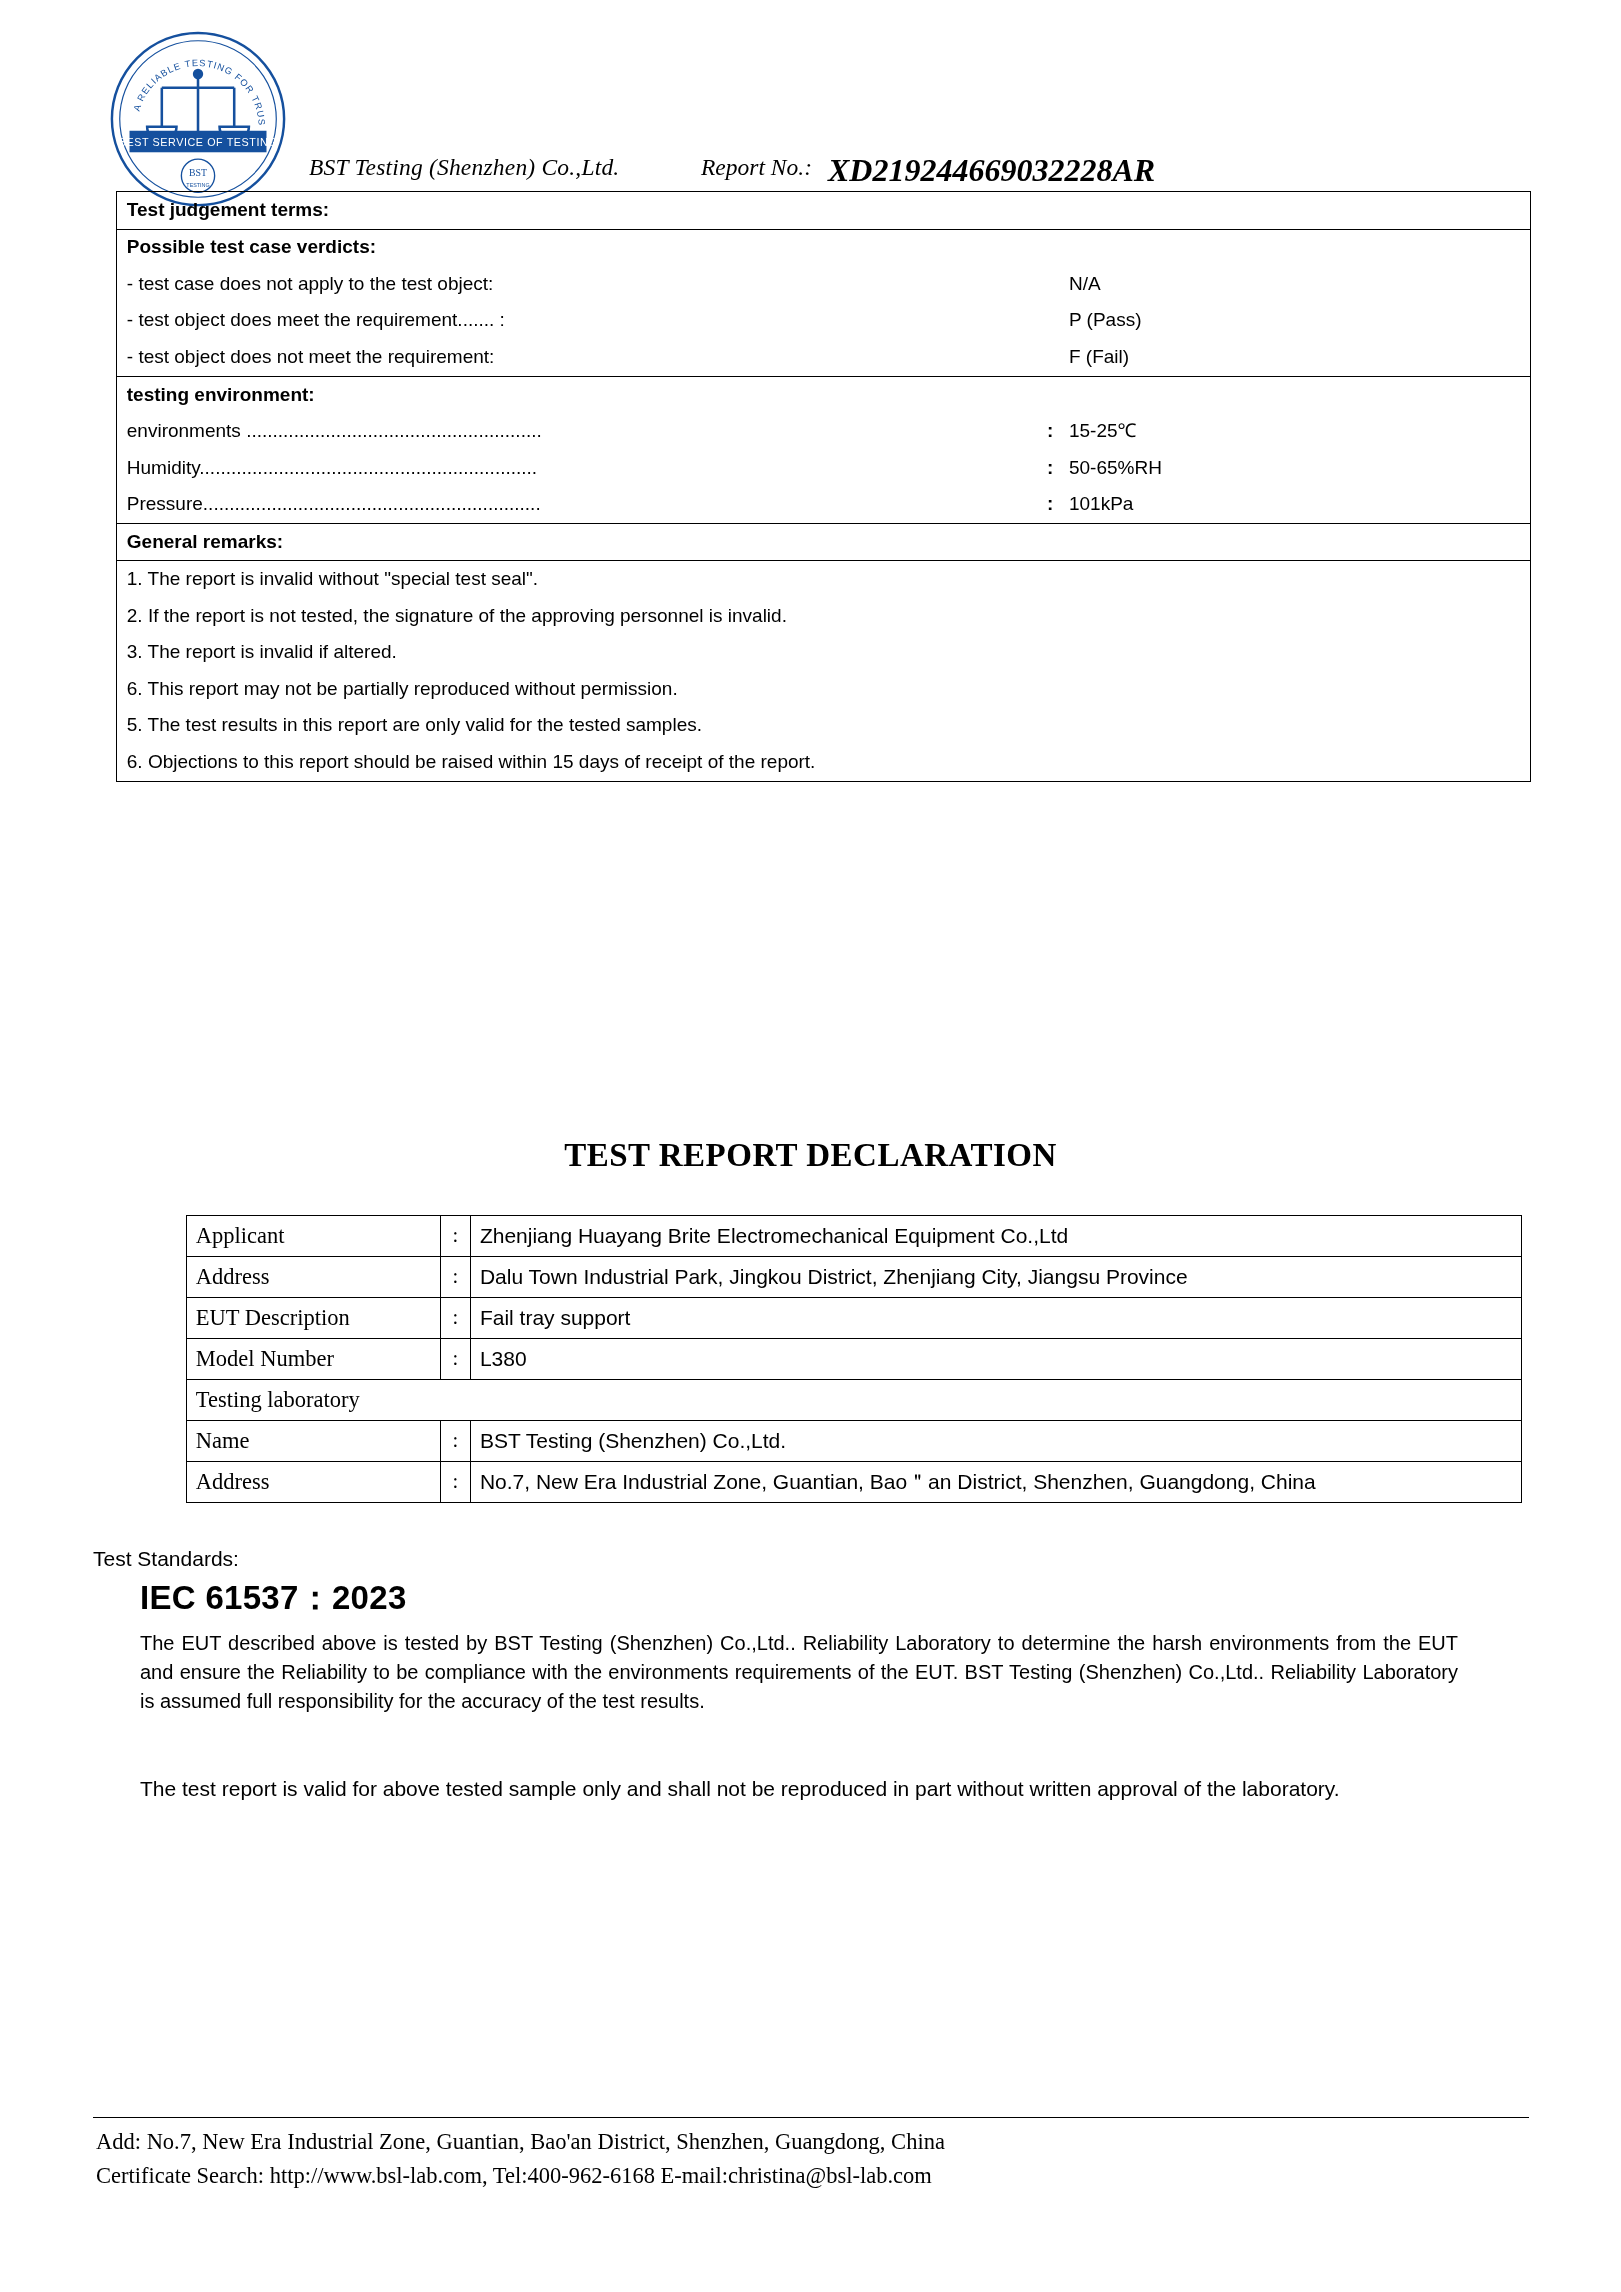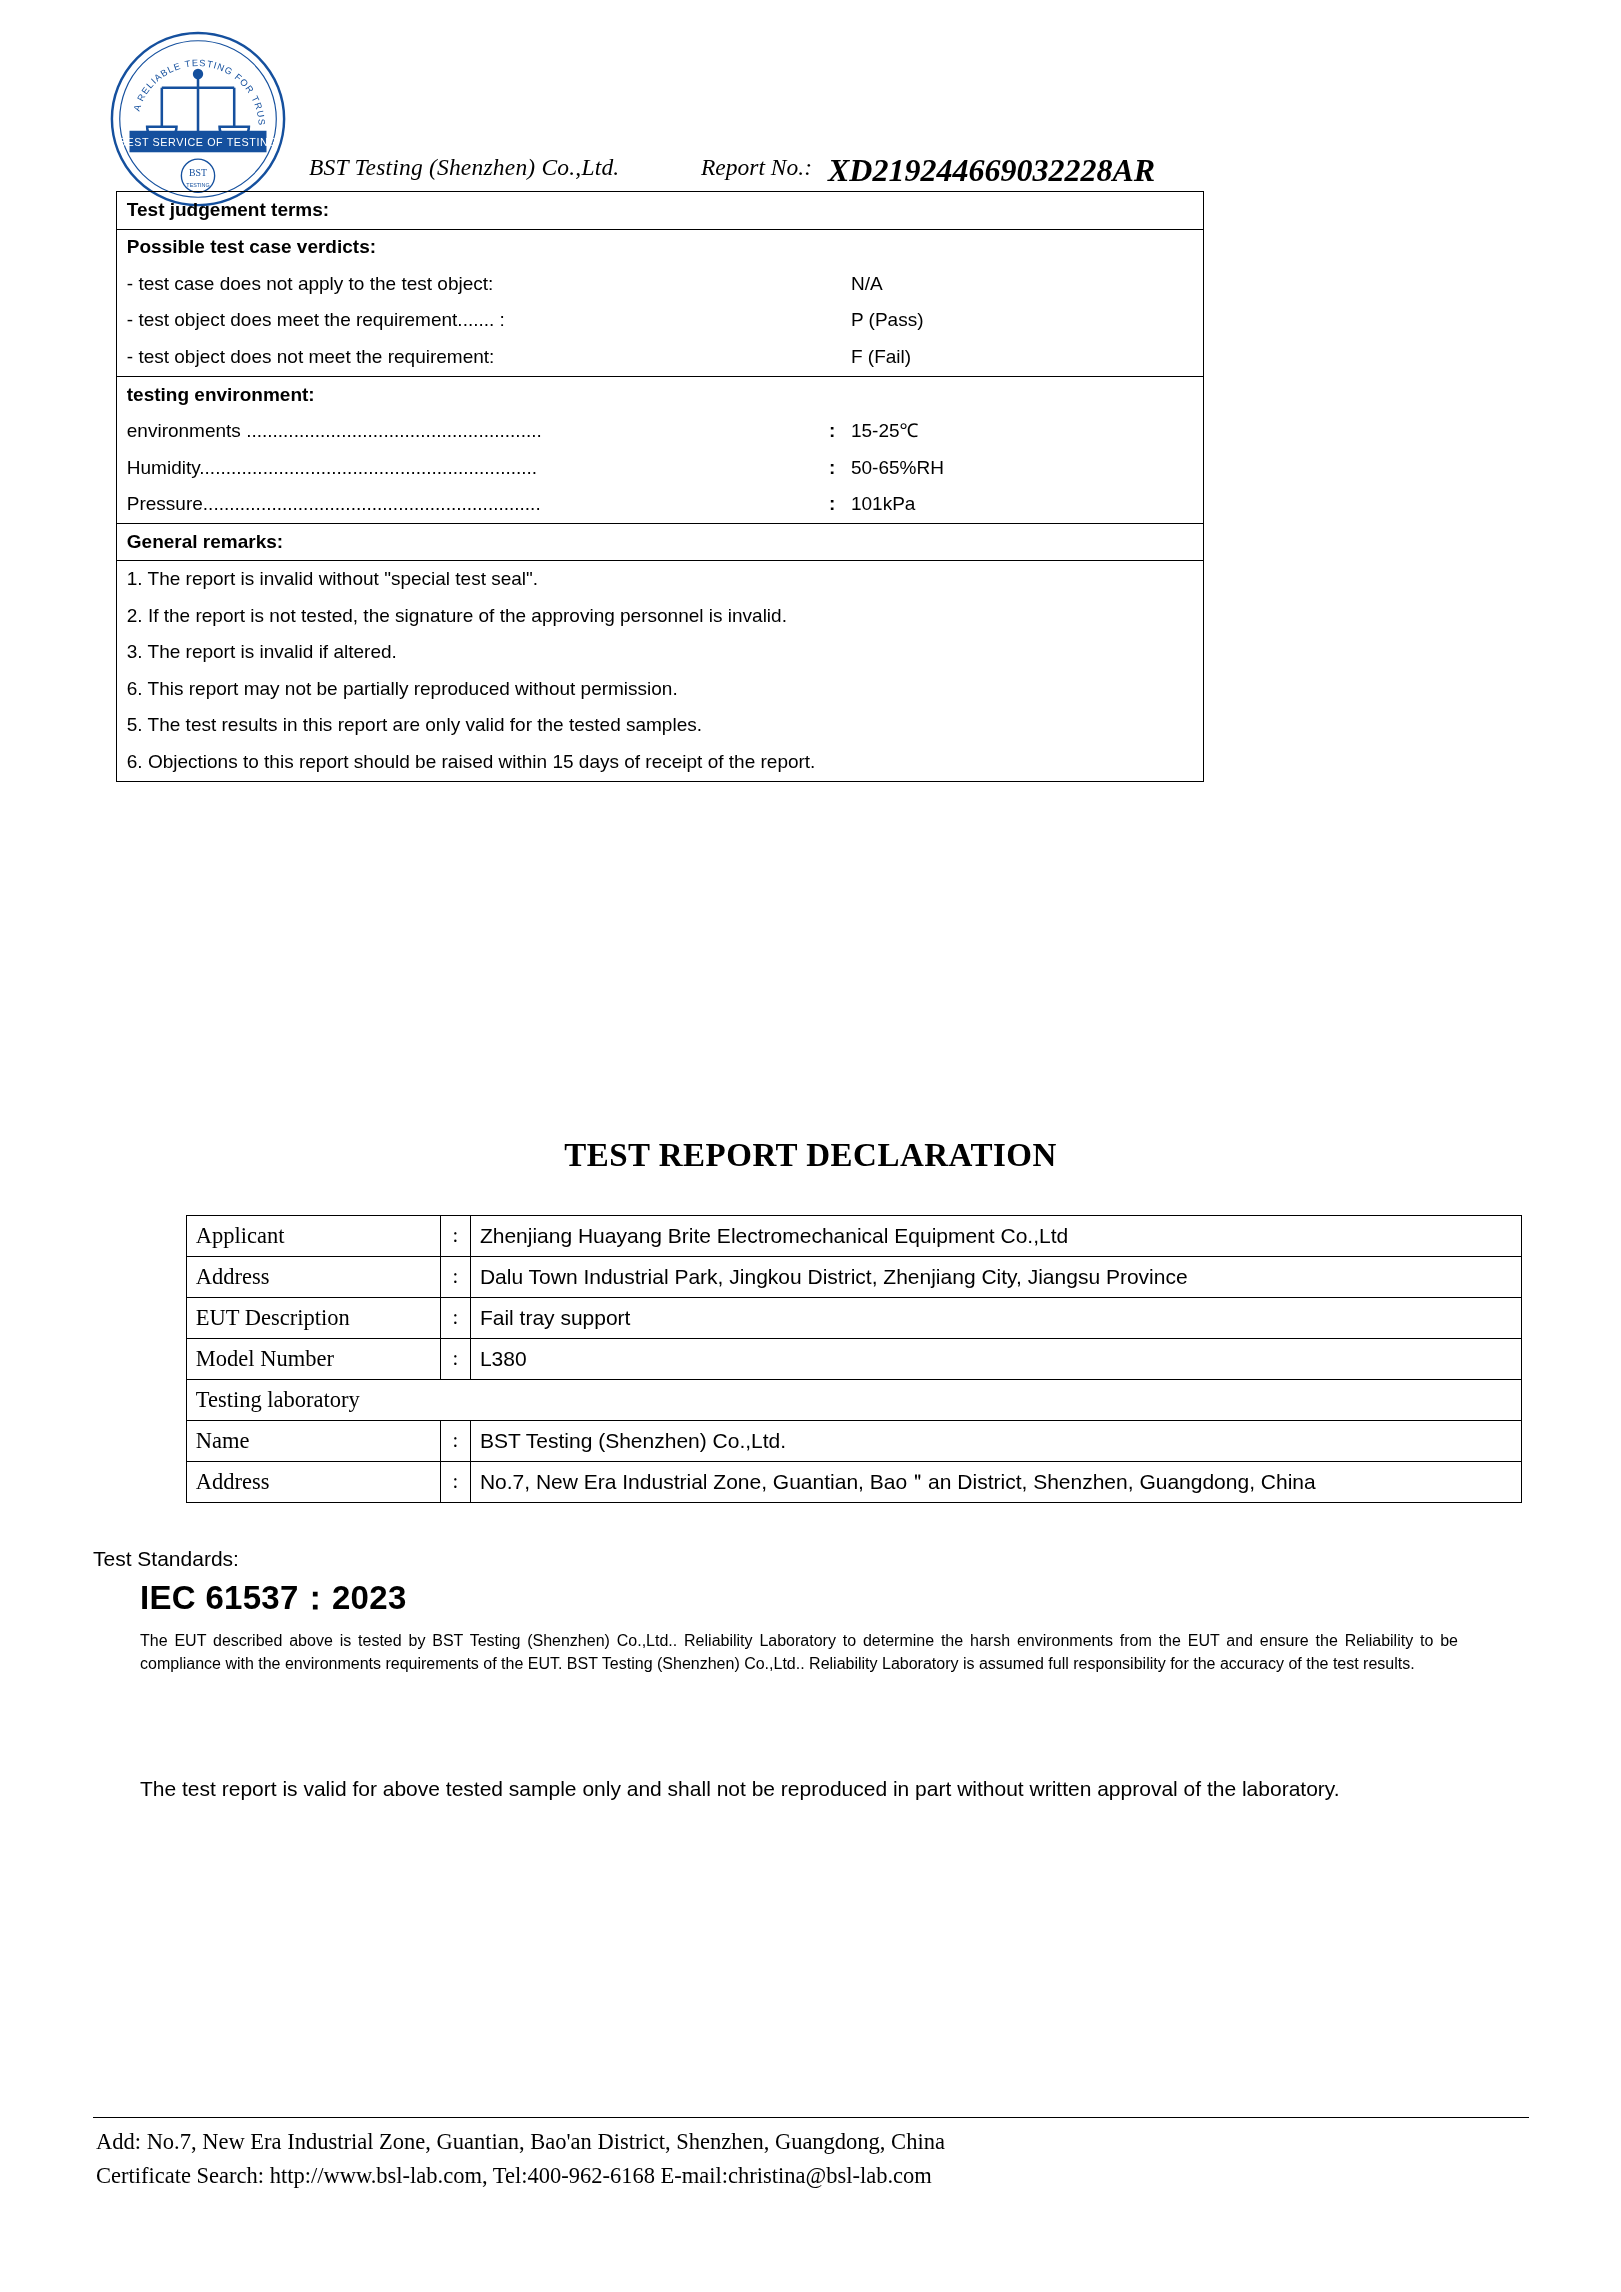--- a/index.html
+++ b/index.html
@@ -66,21 +66,21 @@
     font-style: italic;
     font-size: 32px;
     white-space: nowrap;
   }
 
   
   .top-table {
     position: absolute;
     left: 116px;
     top: 191px;
-    width: 1088px;
+    width: 1415px;
     border-collapse: collapse;
     table-layout: fixed;
   }
   .top-table td {
     border: 1px solid #000;
     padding: 5.9px 9.8px 6.9px 9.8px;
     font-size: 19px;
     vertical-align: middle;
     line-height: 1.25;
   }
@@ -171,21 +171,21 @@
     top: 1576px;
     font-size: 33px;
     font-weight: bold;
     letter-spacing: 0.3px;
   }
   .std-para {
     position: absolute;
     left: 140px;
     top: 1629px;
     width: 1318px;
-    font-size: 16px;
+    font-size: 20px;
     line-height: 1.45;
     text-align: justify;
     text-align-last: left;
   }
   .std-para2 {
     position: absolute;
     left: 140px;
     top: 1774px;
     width: 1333px;
     font-size: 21px;

